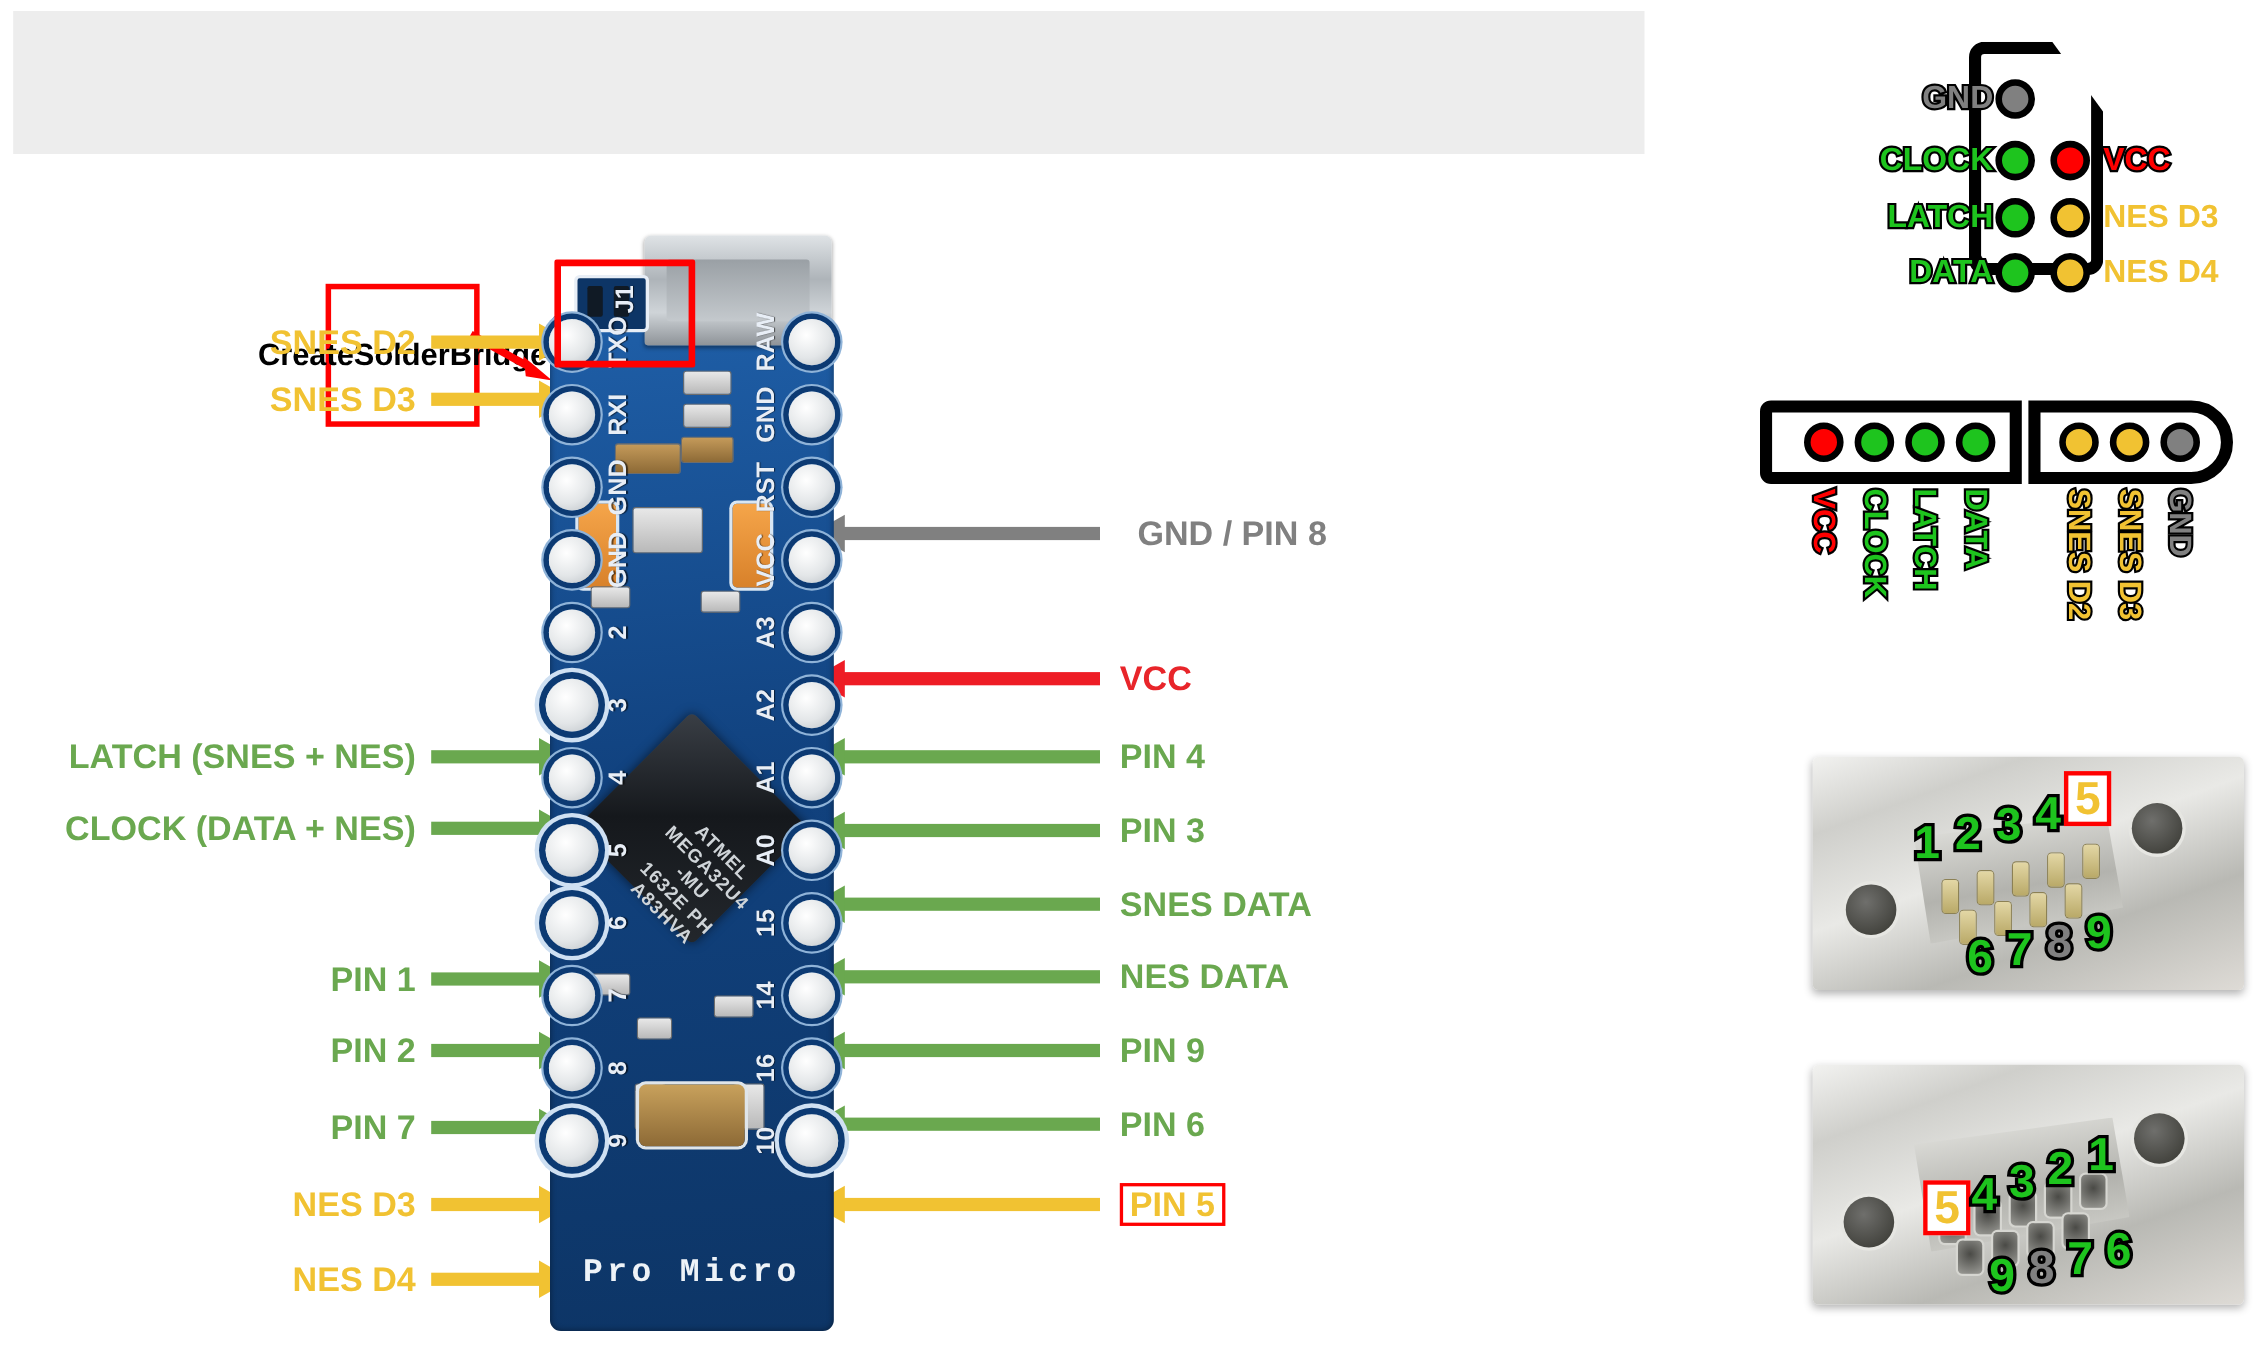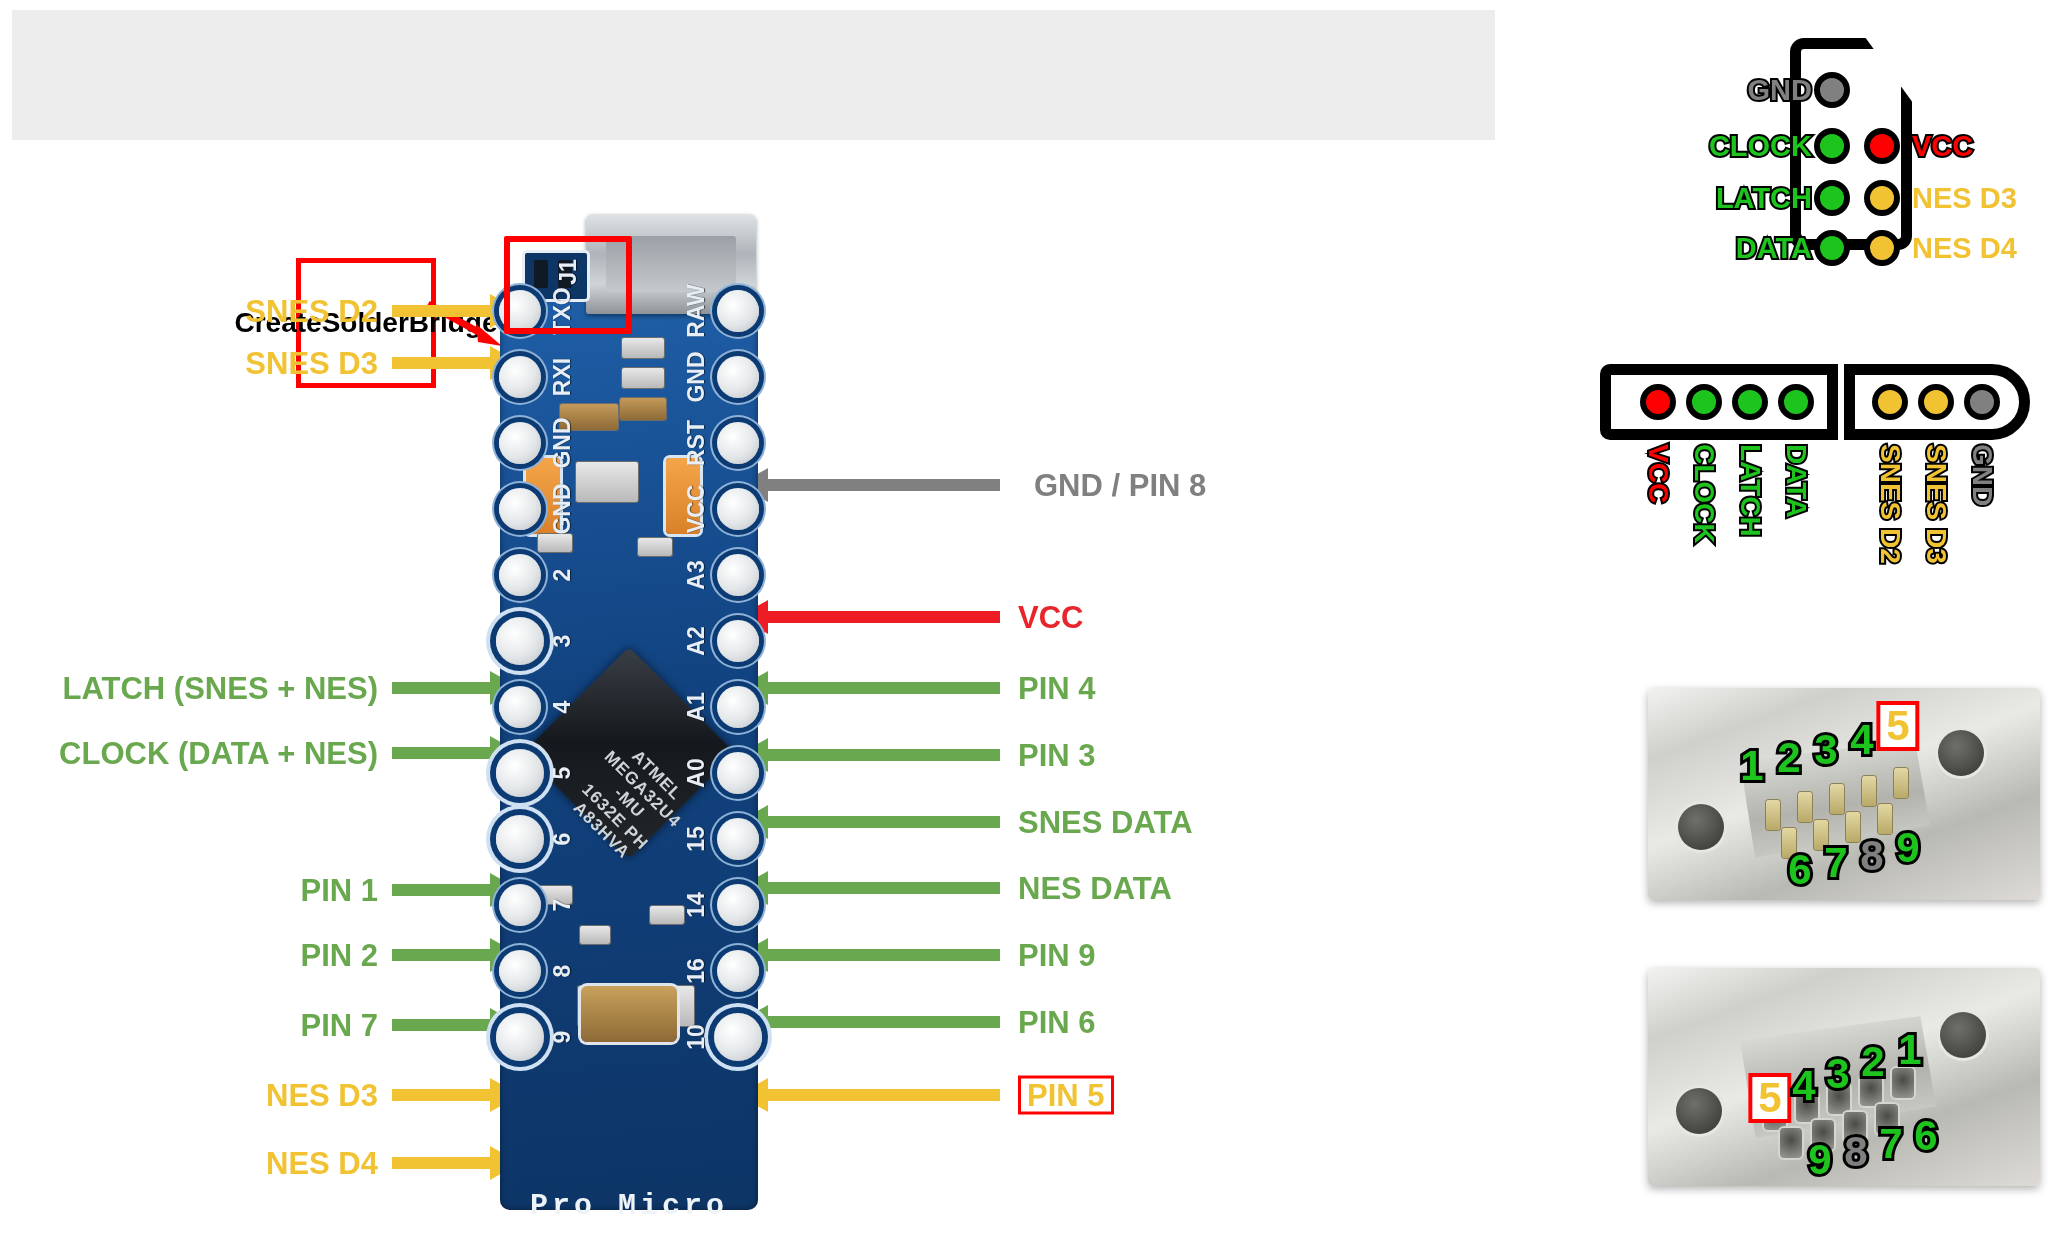--- a/index.html
+++ b/index.html
@@ -92,21 +92,21 @@
   .smd{position:absolute;background:linear-gradient(180deg,#e8e8e8,#b9b9b9);
     border-radius:2px;box-shadow:0 0 0 1px #6d6d6d;}
   .smd.tan{background:linear-gradient(180deg,#c49a5a,#8d6a36);}
   .cap-orange{position:absolute;width:34px;height:76px;border-radius:4px;
     background:linear-gradient(180deg,#f5a54a,#d8812a);box-shadow:0 0 0 3px #d8e6f4;}
   #xtal{position:absolute;left:50%;top:700px;transform:translateX(-50%);
     width:96px;height:56px;border-radius:6px;
     background:linear-gradient(180deg,#c8a15c,#8d6a36);box-shadow:0 0 0 3px #dfe5ea;}
   #promicro{position:absolute;left:50%;top:855px;transform:translateX(-50%);
     color:#eef3f8;font-size:30px;font-weight:bold;letter-spacing:4px;
-    font-family:"Liberation Mono",monospace;white-space:nowrap;margin-top:48px;}
+    font-family:"Liberation Mono",monospace;white-space:nowrap;}
 
   
   #snes-conn{position:absolute;left:1790px;top:38px;width:122px;height:212px;}
   #snes-body{position:absolute;inset:0;background:#fff;border:11px solid #000;
     border-radius:14px 30px 14px 14px;
     clip-path:polygon(0 0,62% 0,100% 30%,100% 100%,0 100%);}
   .dot{position:absolute;width:36px;height:36px;border-radius:50%;
     border:6px solid #000;transform:translate(-50%,-50%);box-sizing:border-box;}
   .dot.green{background:#1ec41e;}
   .dot.red{background:#ff0000;}

